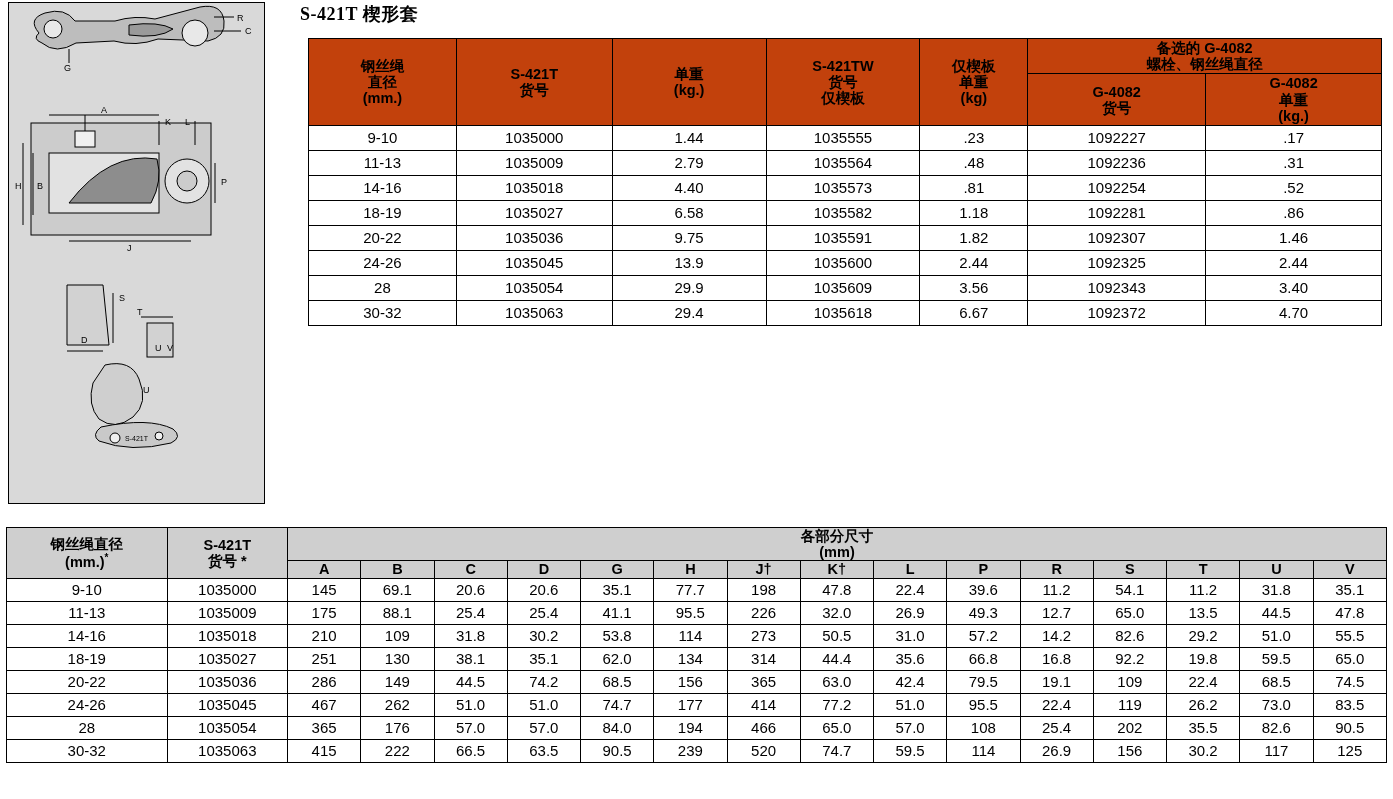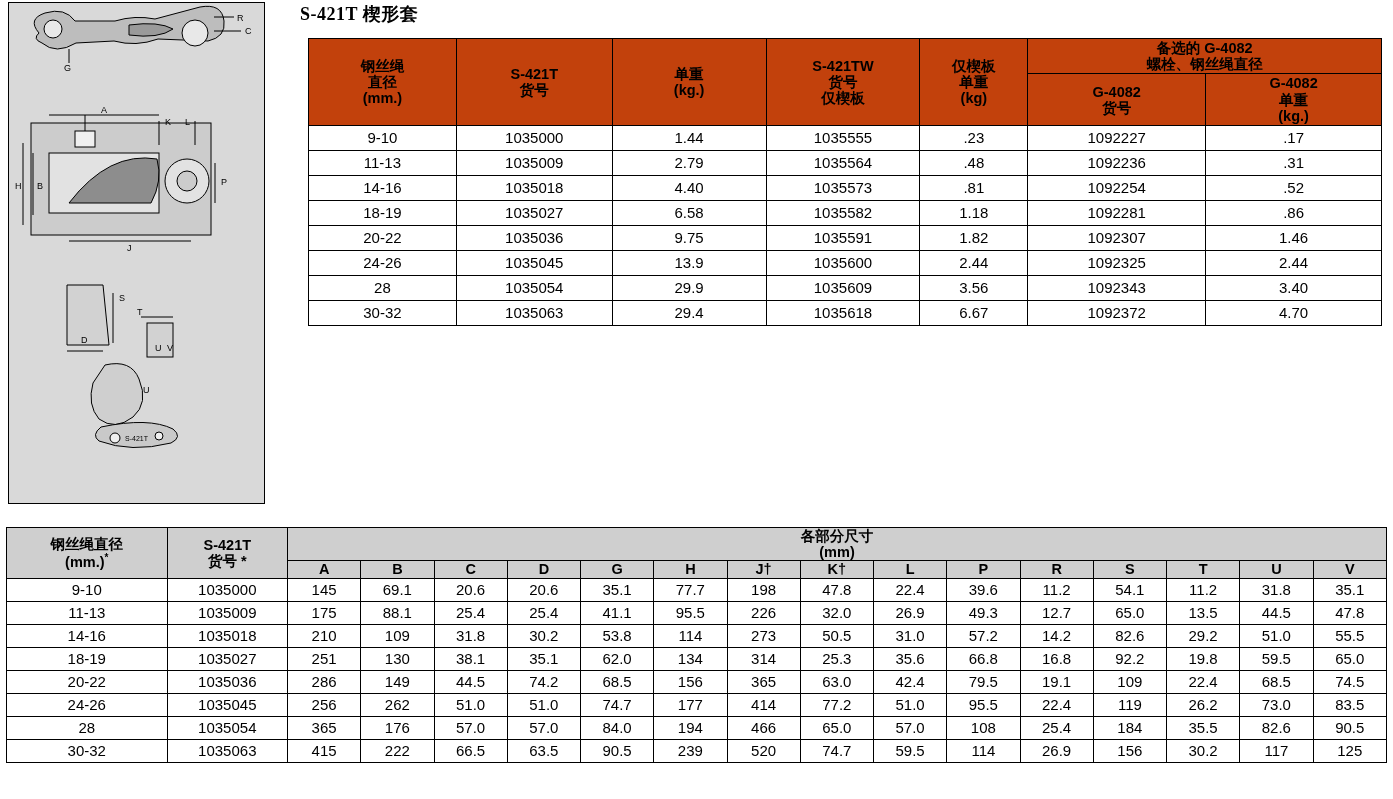--- a/index.html
+++ b/index.html
@@ -383,21 +383,21 @@
       <tr>
         <td>18-19</td>
         <td>1035027</td>
         <td>251</td>
         <td>130</td>
         <td>38.1</td>
         <td>35.1</td>
         <td>62.0</td>
         <td>134</td>
         <td>314</td>
-        <td>25.3</td>
+        <td>44.4</td>
         <td>35.6</td>
         <td>66.8</td>
         <td>16.8</td>
         <td>92.2</td>
         <td>19.8</td>
         <td>59.5</td>
         <td>65.0</td>
       </tr>
       <tr>
         <td>20-22</td>
@@ -414,21 +414,21 @@
         <td>79.5</td>
         <td>19.1</td>
         <td>109</td>
         <td>22.4</td>
         <td>68.5</td>
         <td>74.5</td>
       </tr>
       <tr>
         <td>24-26</td>
         <td>1035045</td>
-        <td>256</td>
+        <td>467</td>
         <td>262</td>
         <td>51.0</td>
         <td>51.0</td>
         <td>74.7</td>
         <td>177</td>
         <td>414</td>
         <td>77.2</td>
         <td>51.0</td>
         <td>95.5</td>
         <td>22.4</td>
@@ -444,21 +444,21 @@
         <td>176</td>
         <td>57.0</td>
         <td>57.0</td>
         <td>84.0</td>
         <td>194</td>
         <td>466</td>
         <td>65.0</td>
         <td>57.0</td>
         <td>108</td>
         <td>25.4</td>
-        <td>184</td>
+        <td>202</td>
         <td>35.5</td>
         <td>82.6</td>
         <td>90.5</td>
       </tr>
       <tr>
         <td>30-32</td>
         <td>1035063</td>
         <td>415</td>
         <td>222</td>
         <td>66.5</td>

